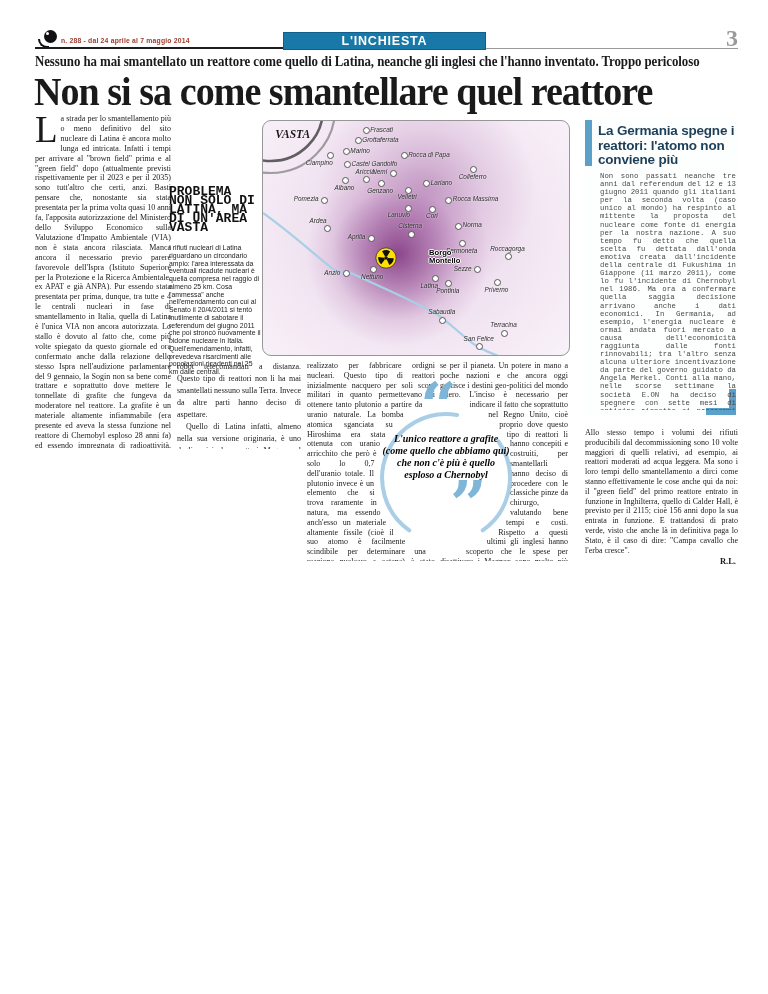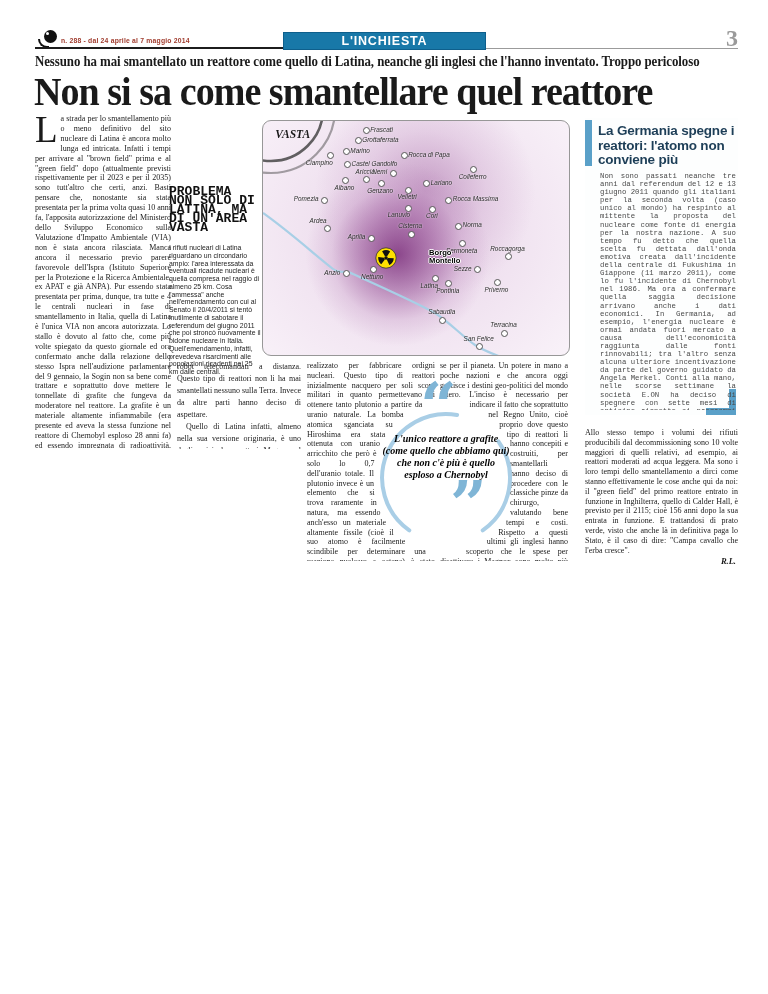--- a/index.html
+++ b/index.html
@@ -35,21 +35,21 @@
   .col2b{left:177px;top:361px;width:124px;height:88px;overflow:hidden;}
   .col2b p{line-height:12px;}
   .col3{left:307px;top:361px;width:128px;height:200px;overflow:hidden;}
   .col4{left:440px;top:361px;width:128px;height:200px;overflow:hidden;}
   .col3 .body-text,.col4 .body-text{line-height:9.8px;}
   .indent{text-indent:9px;}
   .cut-r{float:right;width:70px;height:200px;shape-outside:circle(72px at 81px 117px);}
   .cut-l{float:left;width:70px;height:200px;shape-outside:circle(72px at 6px 117px);}
   .col5{left:585px;top:428px;width:153px;height:162px;overflow:hidden;}
   .col5 .body-text{line-height:9.8px;}
-  .byline{text-align:right;font-weight:bold;font-style:italic;font-size:8.5px;margin:1px 2px 0 0;}
+  .byline{text-align:right;font-weight:bold;font-size:8.5px;margin:1px 2px 0 0;}
 
   
   .infobox{left:169px;top:187px;width:92px;}
   .infobox h3{margin:0 0 12px 0;font-family:Liberation Mono, monospace;font-size:13px;line-height:9px;
               font-weight:bold;color:#111;}
   .infobox p{margin:0;font-family:"Liberation Sans",sans-serif;font-size:6.9px;line-height:7.75px;color:#222;}
 
   
   .map{left:262px;top:120px;width:308px;height:236px;border:1px solid #979797;border-radius:9px;
        box-sizing:border-box;overflow:hidden;

